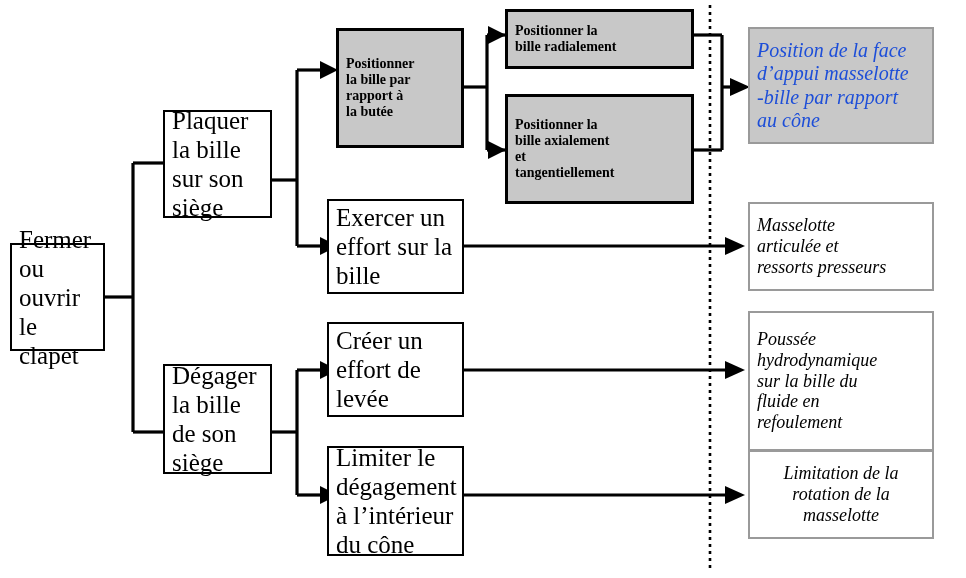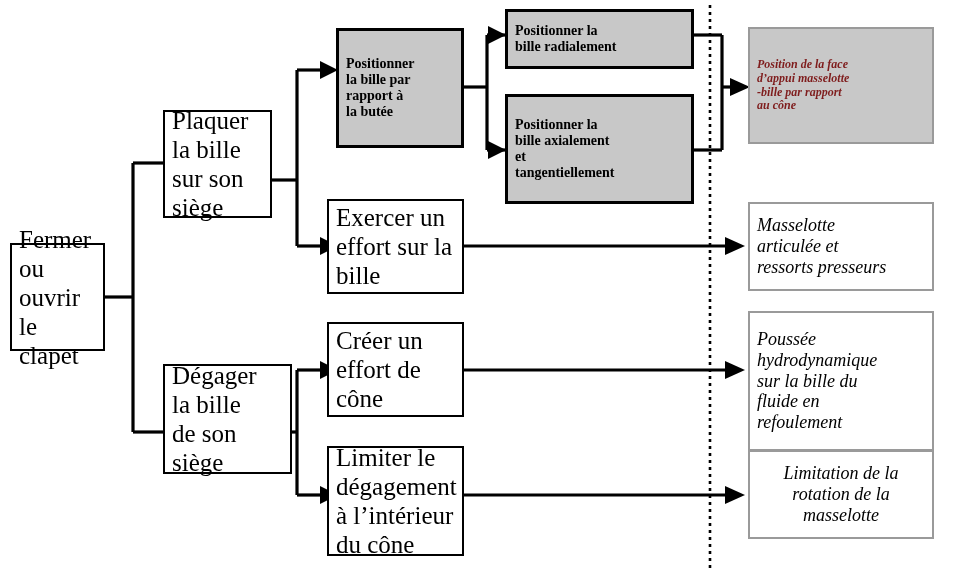--- a/index.html
+++ b/index.html
@@ -43,24 +43,24 @@
   .n-out{
     border:2px solid #9a9a9a;
     font-size:18px;
     font-style:italic;
     color:#000000;
     background:#ffffff;
   }
   .n-out-grey{
     border:2px solid #9a9a9a;
     background:#c8c8c8;
-    font-size:12px;
+    font-size:20px;
     font-style:italic;
-    font-weight:bold;
-    color:#7f1d1d;
+    font-weight:normal;
+    color:#1d4ed8;
   }
   svg#wires{
     position:absolute;left:0;top:0;width:966px;height:578px;
     z-index:1;pointer-events:none;
   }
   svg#wires .w{stroke:#000000;stroke-width:3.2;fill:none;}
   svg#wires .dash{stroke:#000000;stroke-width:2.6;fill:none;stroke-dasharray:3 4;}
   svg#wires .head{fill:#000000;}
 </style>
 </head>
@@ -125,21 +125,21 @@
 clapet</span>
   </div>
 
   <div class="node n-plain" style="left:163px;top:110px;width:109px;height:108px;">
     <span class="txt">Plaquer
 la bille
 sur son
 siège</span>
   </div>
 
-  <div class="node n-plain" style="left:163px;top:364px;width:129px;height:110px;">
+  <div class="node n-plain" style="left:163px;top:364px;width:109px;height:110px;">
     <span class="txt">Dégager
 la bille
 de son
 siège</span>
   </div>
 
   <div class="node n-grey" style="left:336px;top:28px;width:128px;height:120px;">
     <span class="txt">Positionner
 la bille par
 rapport à
@@ -148,21 +148,21 @@
 
   <div class="node n-plain" style="left:327px;top:199px;width:137px;height:95px;">
     <span class="txt">Exercer un
 effort sur la
 bille</span>
   </div>
 
   <div class="node n-plain" style="left:327px;top:322px;width:137px;height:95px;">
     <span class="txt">Créer un
 effort de
-cône</span>
+levée</span>
   </div>
 
   <div class="node n-plain" style="left:327px;top:446px;width:137px;height:110px;">
     <span class="txt">Limiter le
 dégagement
 à l’intérieur
 du cône</span>
   </div>
 
   <div class="node n-grey" style="left:505px;top:9px;width:189px;height:60px;">

